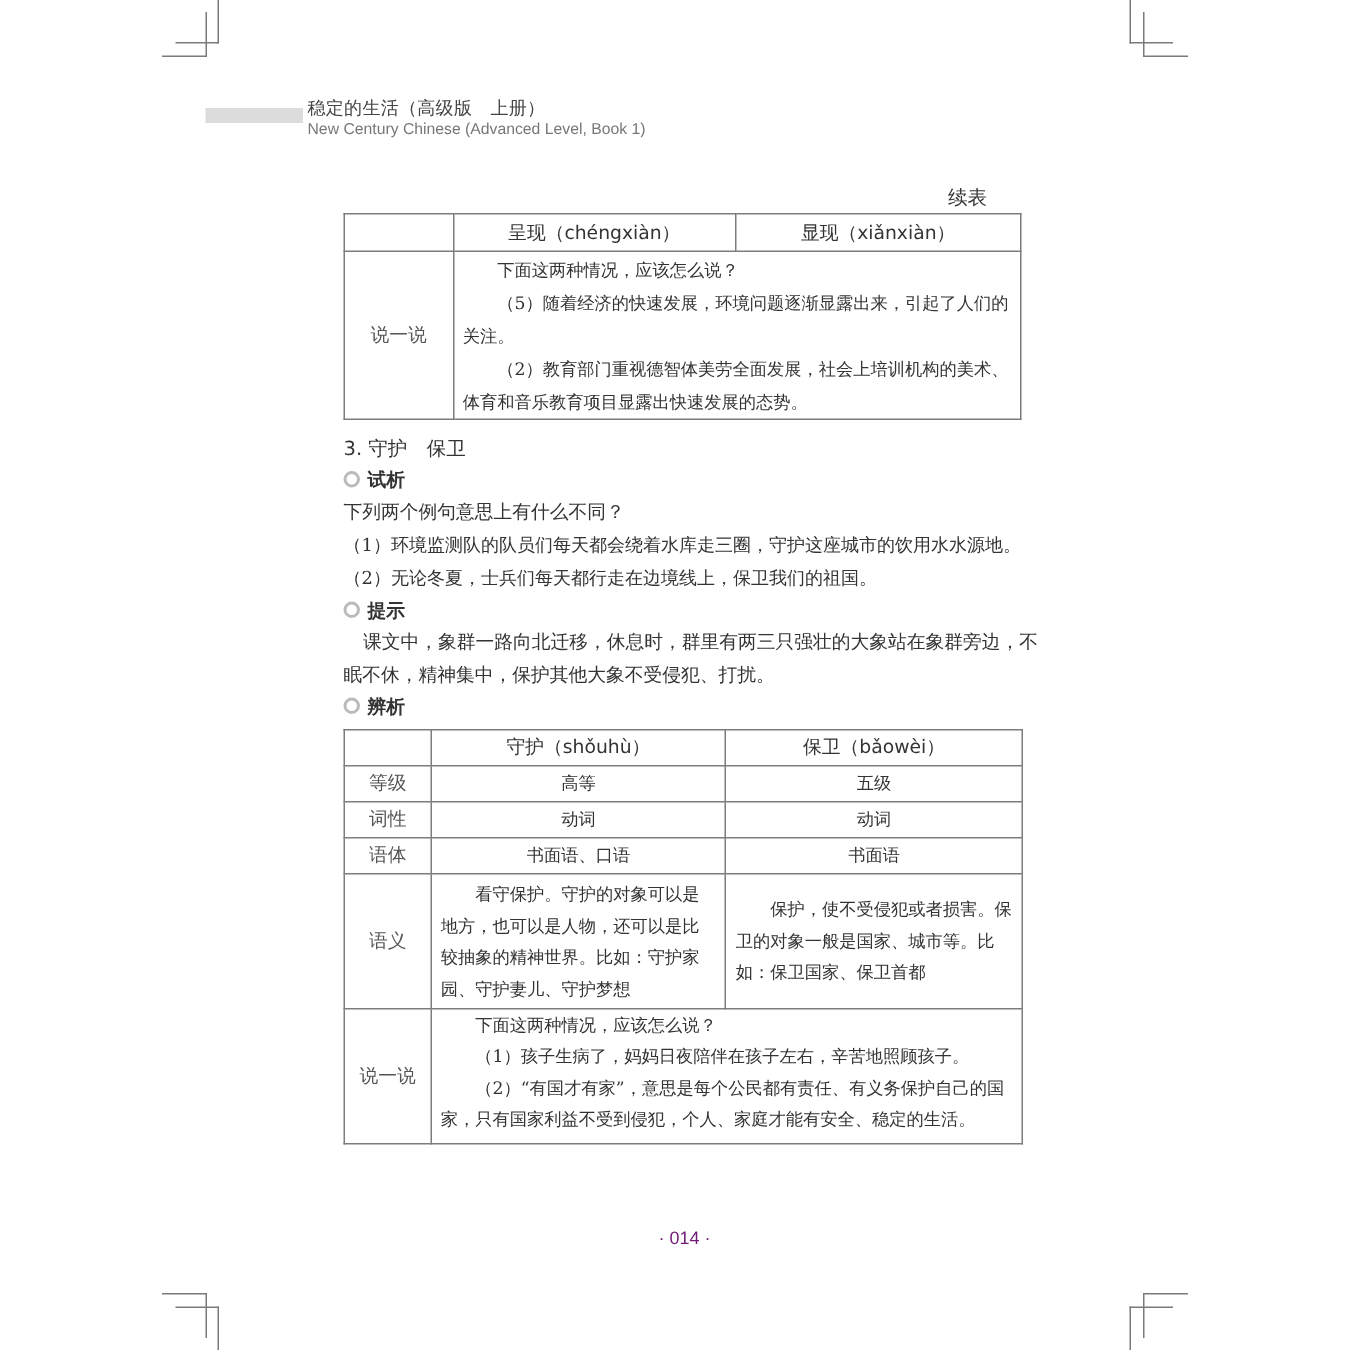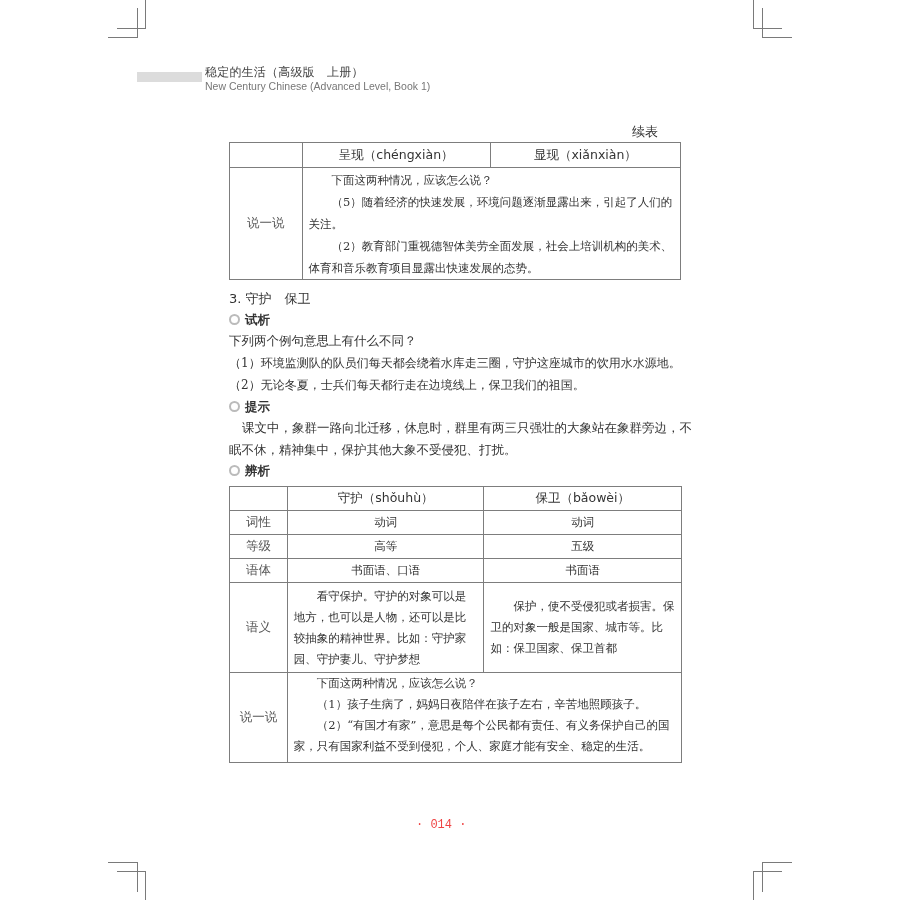--- a/index.html
+++ b/index.html
@@ -14,21 +14,21 @@
   table.t td { border:1px solid #7d7d7d; padding:0; }
   table.t tr.head td { font-family:"DejaVu Sans","Liberation Sans",sans-serif; font-size:12.5px; text-align:center; }
   .rowlabel { text-align:center; font-family:"DejaVu Sans",sans-serif; font-size:12.5px; color:#555; }
   .cellc { text-align:center; font-size:11.5px; }
   .para { line-height:22px; font-size:11.5px; padding:0 6px; }
   .ind { text-indent:2em; }
   .sec-title { position:absolute; left:229px; top:290px; font-family:"DejaVu Sans",sans-serif; font-size:13px; color:#333; }
   .sub { position:absolute; left:229px; font-family:"DejaVu Sans",sans-serif; font-size:12.5px; font-weight:bold; color:#333; }
   .sub .bullet { display:inline-block; width:7px; height:7px; border:2px solid #bbb; border-radius:50%; margin-right:5px; vertical-align:middle; position:relative; top:-1px; }
   .body-line { position:absolute; left:229px; font-size:12.5px; color:#333; white-space:nowrap; }
-  .page-num { position:absolute; left:416px; top:818px; font-family:Liberation Mono, monospace; font-size:12px; color:#ef4444; }
+  .page-num { position:absolute; left:439px; top:818px; font-family:Liberation Sans, sans-serif; font-size:12px; color:#701a75; }
 </style>
 </head>
 <body>
 
 <div class="crop" style="left:145px;top:0;width:1px;height:29px;"></div>
 <div class="crop" style="left:117px;top:28px;width:29px;height:1px;"></div>
 <div class="crop" style="left:137px;top:8px;width:1px;height:30px;"></div>
 <div class="crop" style="left:108px;top:37px;width:30px;height:1px;"></div>
 
 <div class="crop" style="left:753px;top:0;width:1px;height:29px;"></div>
@@ -100,28 +100,28 @@
       <col style="width:197px">
       <col style="width:198px">
     </colgroup>
   <tbody>
       <tr class="head" style="height:24px;">
     <td></td>
     <td>守护（shǒuhù）</td>
     <td>保卫（bǎowèi）</td>
   </tr>
   <tr style="height:24px;">
+    <td class="rowlabel">等级</td>
+    <td class="cellc">高等</td>
+    <td class="cellc">五级</td>
+  </tr>
+  <tr style="height:24px;">
     <td class="rowlabel">词性</td>
     <td class="cellc">动词</td>
     <td class="cellc">动词</td>
-  </tr>
-  <tr style="height:24px;">
-    <td class="rowlabel">等级</td>
-    <td class="cellc">高等</td>
-    <td class="cellc">五级</td>
   </tr>
   <tr style="height:24px;">
     <td class="rowlabel">语体</td>
     <td class="cellc">书面语、口语</td>
     <td class="cellc">书面语</td>
   </tr>
   <tr style="height:90px;">
     <td class="rowlabel">语义</td>
     <td style="vertical-align:middle;">
           <div class="para ind" style="font-size:11.5px;line-height:21px;">看守保护。守护的对象可以是地方，也可以是人物，还可以是比较抽象的精神世界。比如：守护家园、守护妻儿、守护梦想</div>

